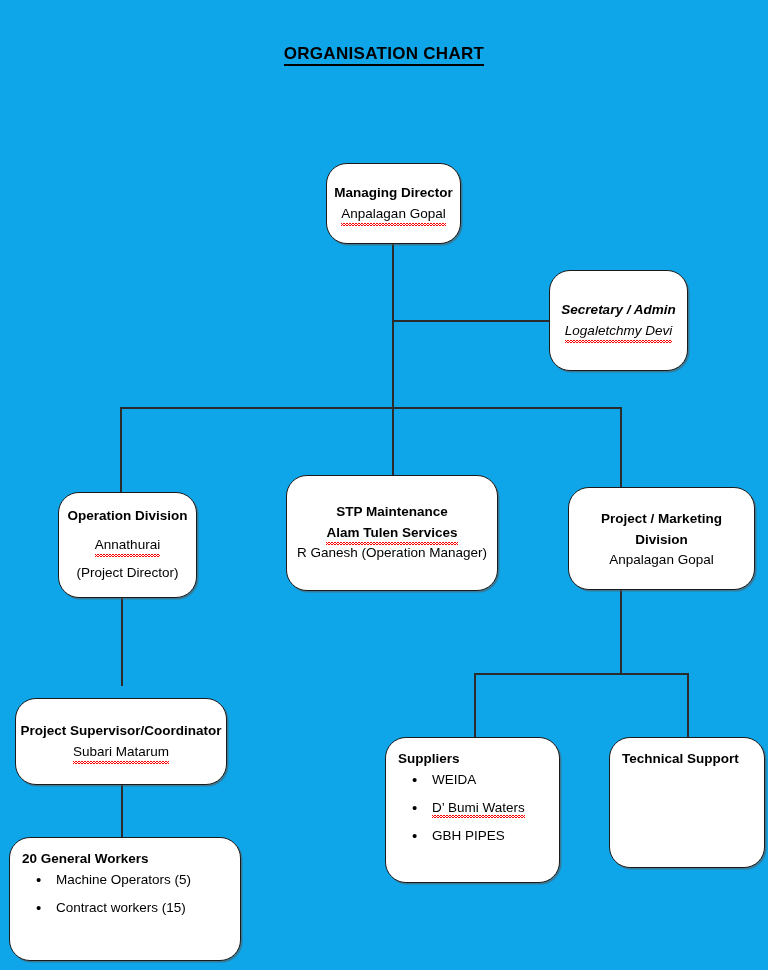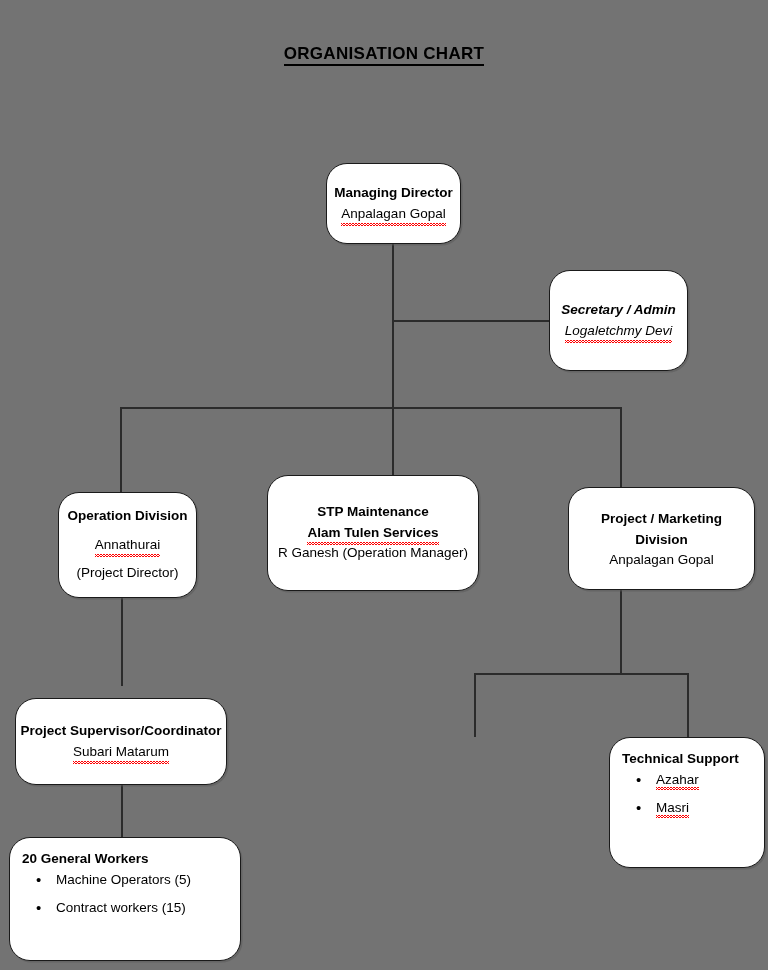--- a/index.html
+++ b/index.html
@@ -4,21 +4,21 @@
 <style>
   html, body {
     margin: 0;
     padding: 0;
     background: #ffffff;
   }
   #page {
     position: relative;
     width: 768px;
     height: 970px;
-    background: #737373;
+    background: #0ea5e9;
     font-family: "Liberation Sans", sans-serif;
     overflow: hidden;
   }
 
   
   .chart-title {
     position: absolute;
     left: 0;
     top: 44px;
     width: 768px;
@@ -163,21 +163,21 @@
   </div>
 
   <div class="node center" style="left:58px; top:492px; width:139px; height:106px;gap:8px;">
     <div class="line b">Operation Division</div>
     <div class="line r">
       <span class="sp">Annathurai</span>
     </div>
     <div class="line r">(Project Director)</div>
   </div>
 
-  <div class="node center" style="left:267px; top:475px; width:212px; height:116px;">
+  <div class="node center" style="left:286px; top:475px; width:212px; height:116px;">
     <div class="line b">STP Maintenance</div>
     <div class="line b">
       <span class="sp">Alam Tulen Services</span>
     </div>
     <div class="line r">R Ganesh (Operation Manager)</div>
   </div>
 
   <div class="node center" style="left:528px; top:487px; width:187px; height:103px;margin-left:40px;">
     <div class="line b">Project / Marketing</div>
     <div class="line b">Division</div>
@@ -192,22 +192,26 @@
   </div>
 
   <div class="node listbox" style="left:9px; top:837px; width:232px; height:124px;">
     <div class="list-title">20 General Workers</div>
     <ul class="bullets">
       <li>Machine Operators (5)</li>
       <li>Contract workers (15)</li>
     </ul>
   </div>
 
+  <div class="node listbox" style="left:385px; top:737px; width:175px; height:146px;">
+    <div class="list-title">Suppliers</div>
+    <ul class="bullets">
+      <li>WEIDA</li>
+      <li><span class="sp">D’ Bumi Waters</span></li>
+      <li>GBH PIPES</li>
+    </ul>
+  </div>
 
   <div class="node listbox" style="left:609px; top:737px; width:156px; height:131px;">
     <div class="list-title">Technical Support</div>
-    <ul class="bullets">
-      <li><span class="sp">Azahar</span></li>
-      <li><span class="sp">Masri</span></li>
-    </ul>
   </div>
 
 </div>
 
 </body></html>

